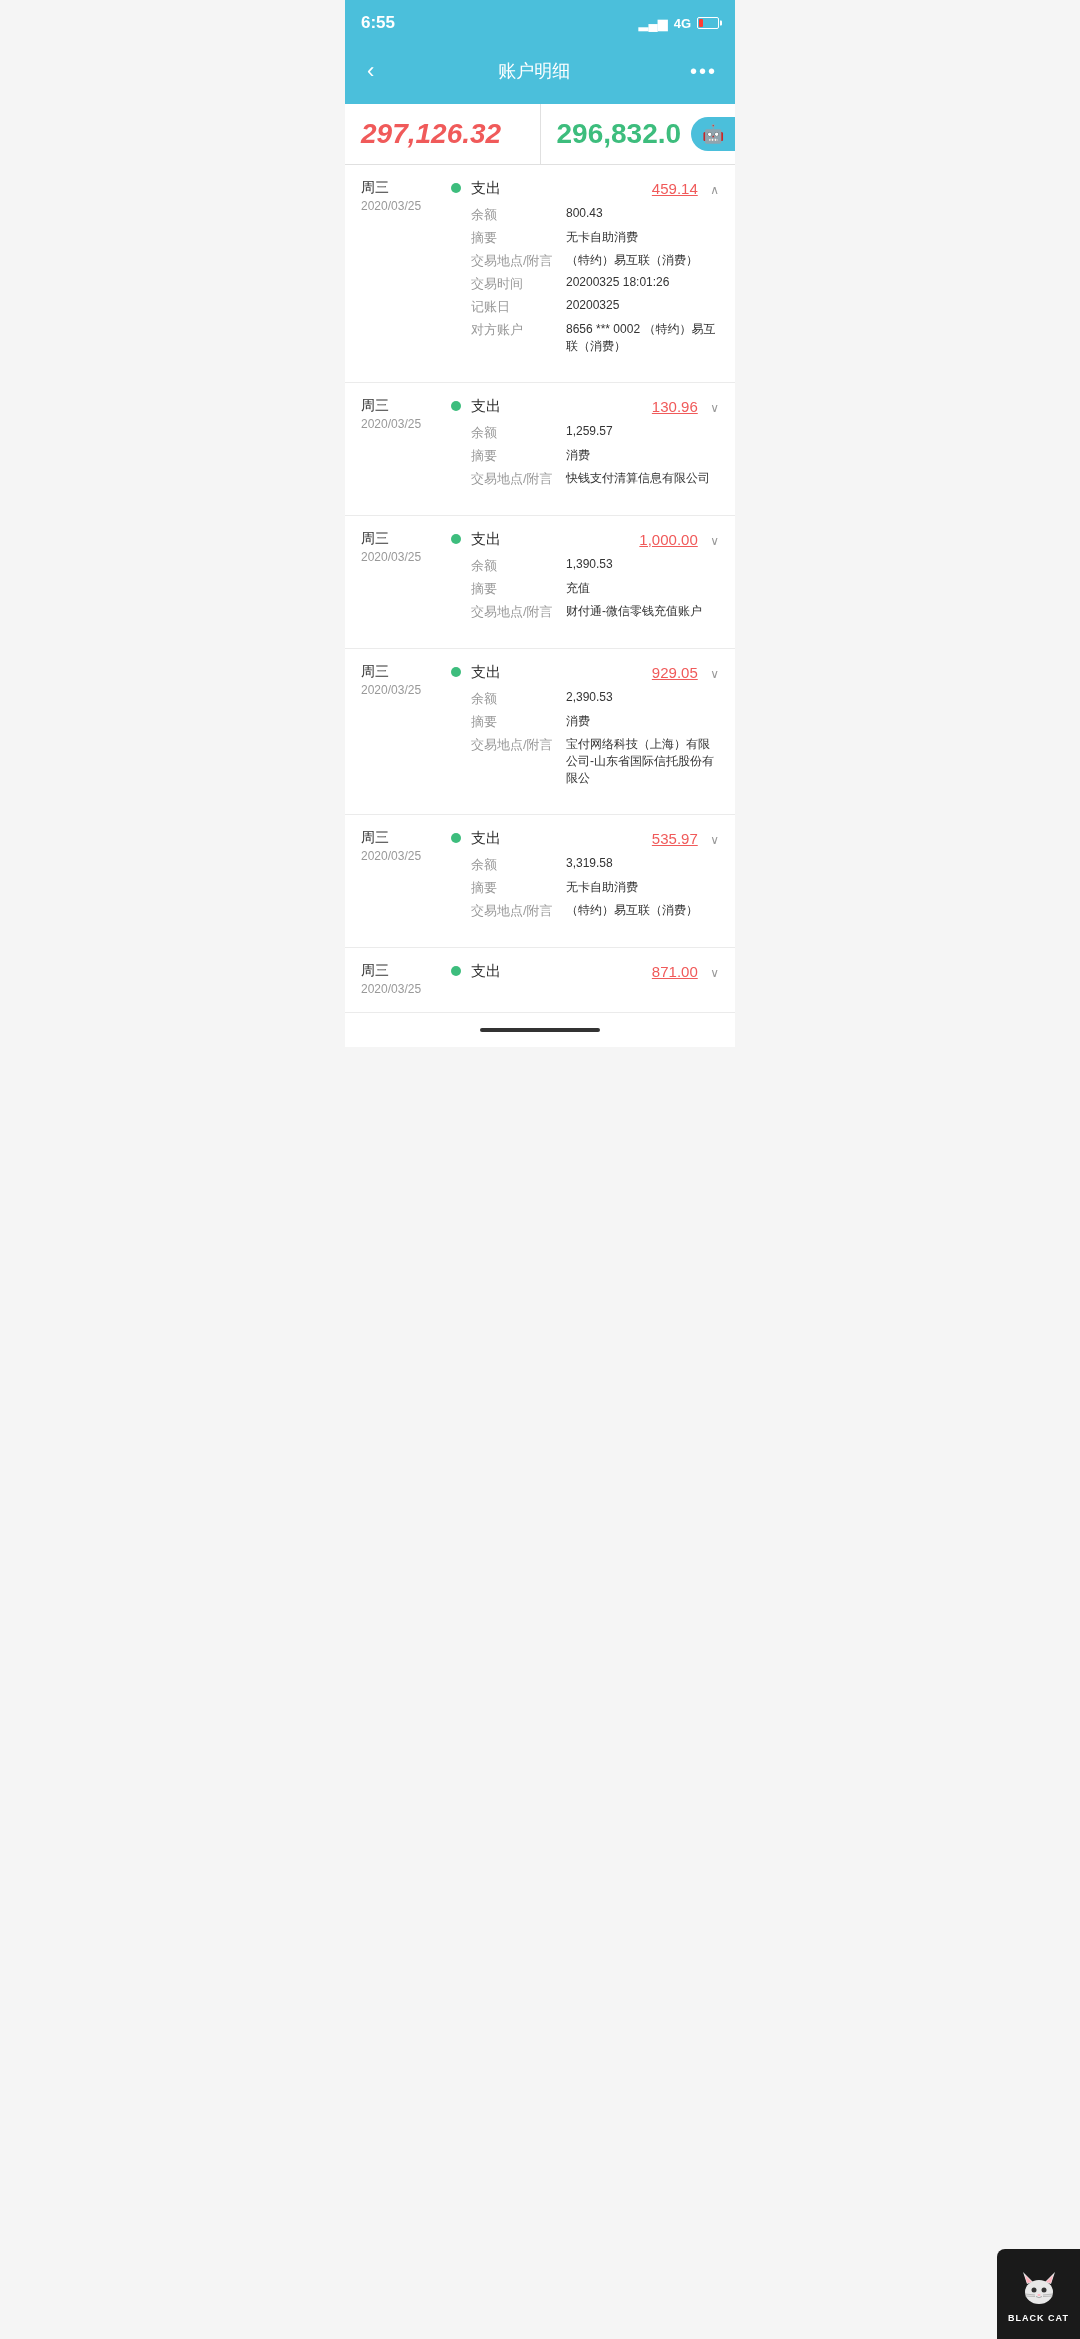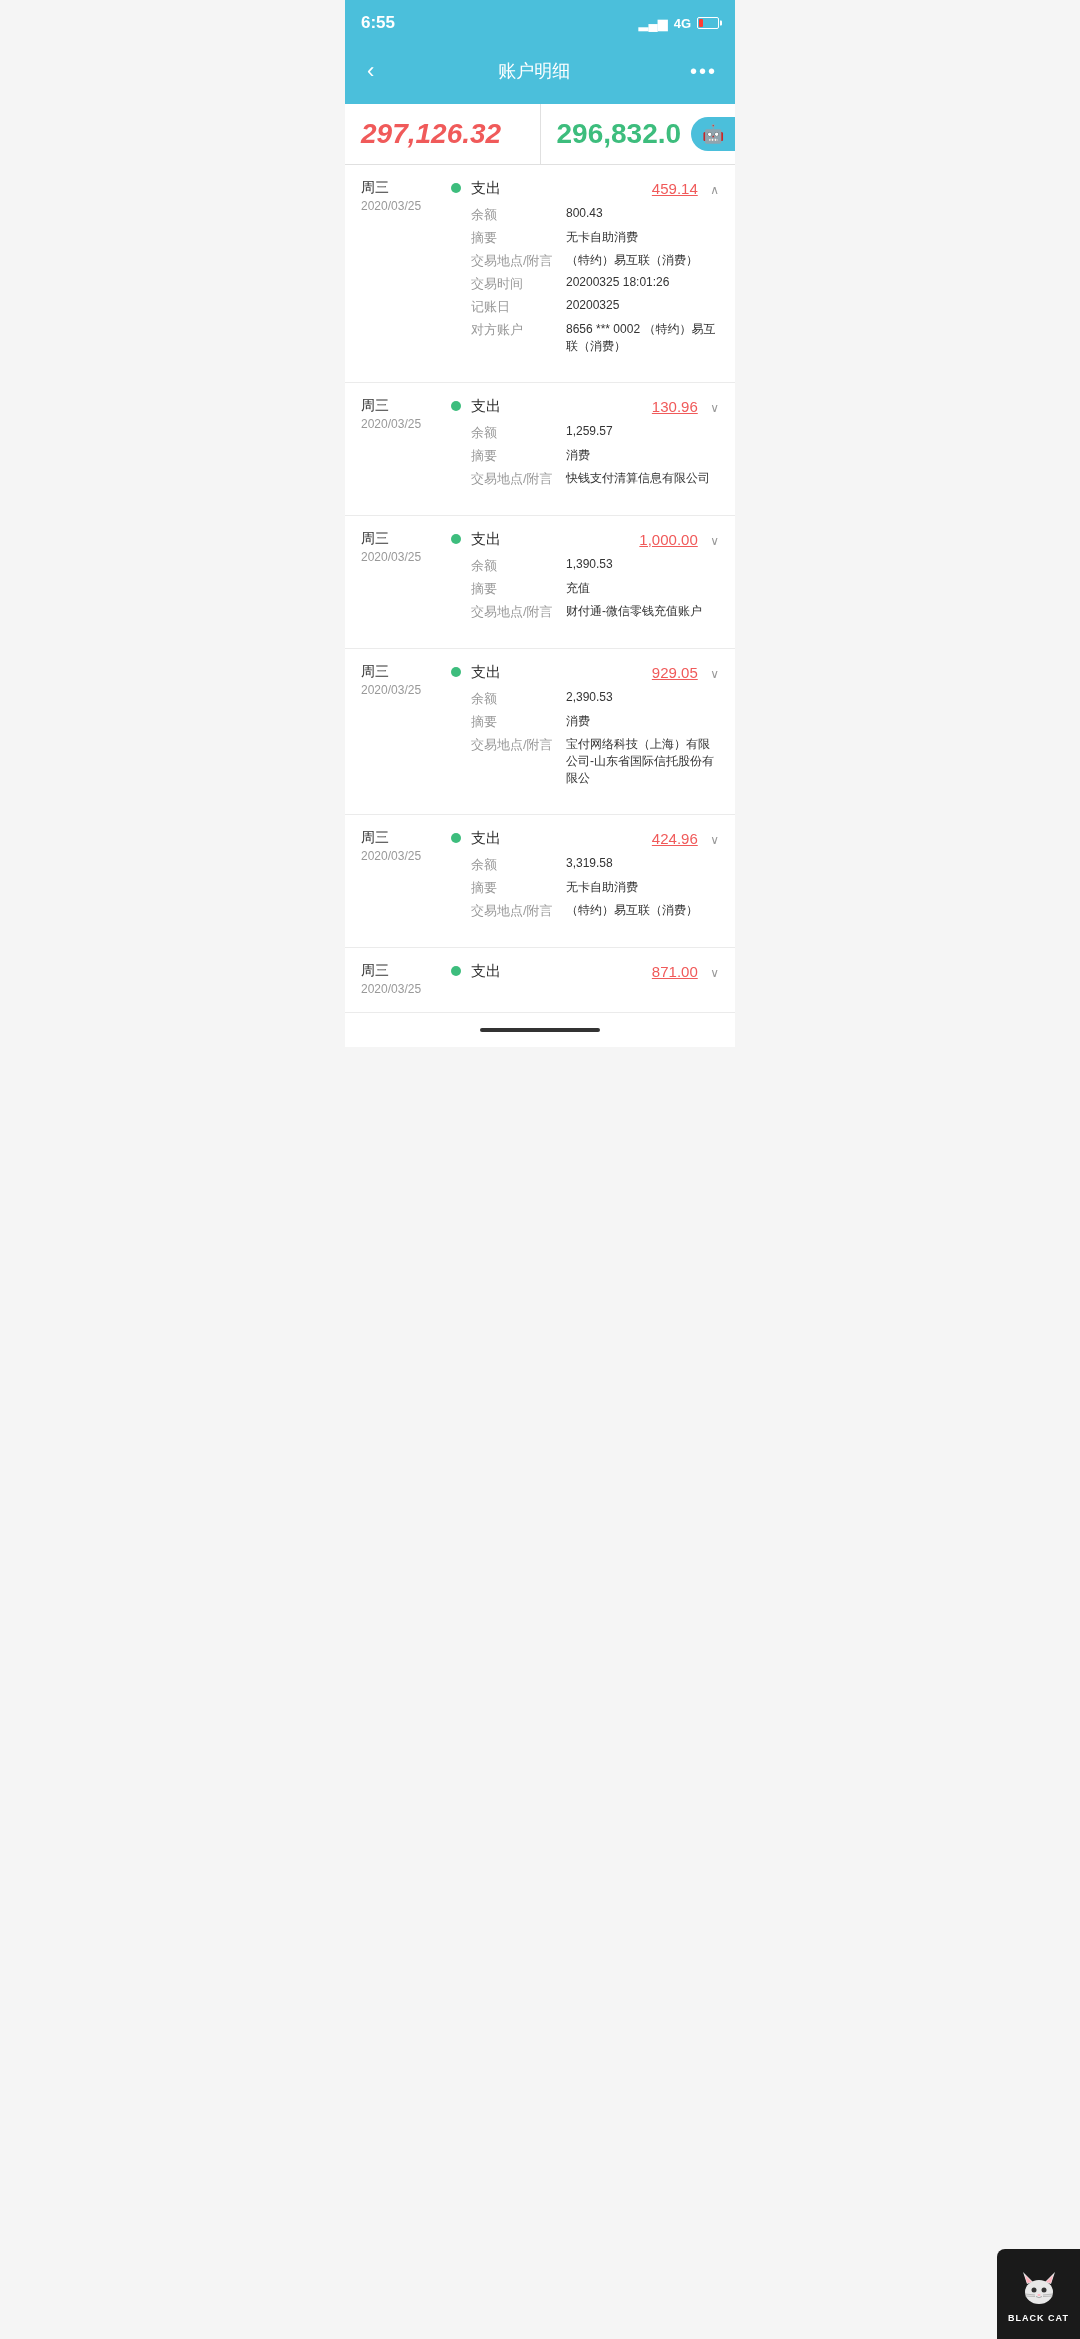--- a/index.html
+++ b/index.html
@@ -461,21 +461,21 @@
     <div class="transaction-header">
       <div class="date-block">
         <div class="day-label">周三</div>
         <div class="date-label">2020/03/25</div>
       </div>
       <div class="dot-indicator"></div>
       <div class="tx-main">
         <div class="tx-top-row">
           <span class="tx-type">支出</span>
           <span>
-            <span class="tx-amount-red">424.96</span>
+            <span class="tx-amount-red">535.97</span>
             <span class="chevron-icon">∨</span>
           </span>
         </div>
         <div class="detail-rows">
           <div class="detail-row">
             <span class="detail-label">余额</span>
             <span class="detail-value">3,319.58</span>
           </div>
           <div class="detail-row">
             <span class="detail-label">摘要</span>

